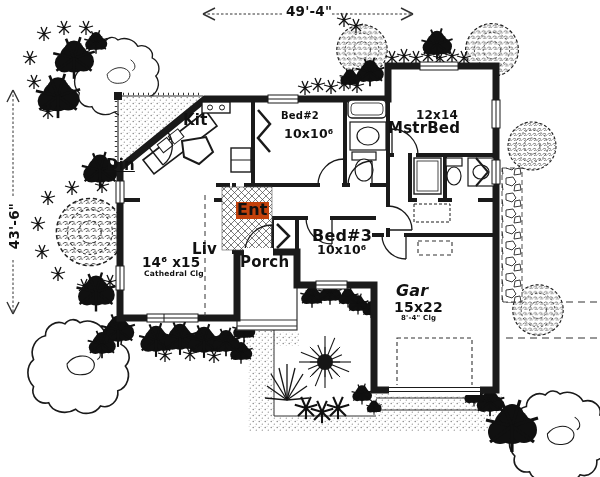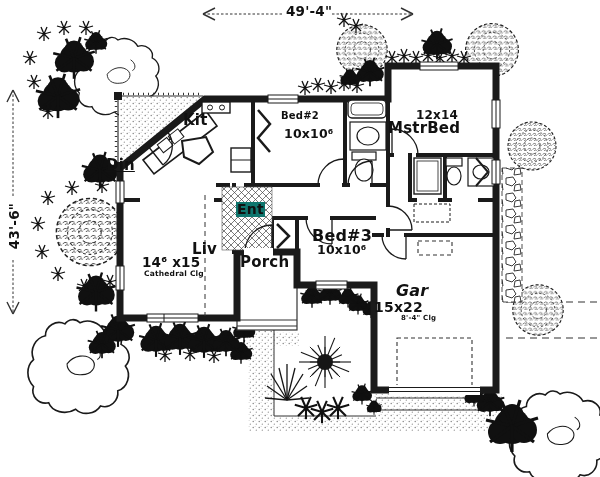--- a/index.html
+++ b/index.html
@@ -396,23 +396,23 @@
 <div class="lbl" style="left:281px;top:111px;font-size:10px;">Bed#2</div>
 <div class="lbl" style="left:284px;top:127px;font-size:12.5px;font-weight:600;">10x10⁶</div>
 
 <div class="lbl" style="left:388px;top:92px;font-size:15px;margin-top:29px;">MstrBed</div>
 <div class="lbl" style="left:416px;top:109px;font-size:12px;font-weight:600;">12x14</div>
 
 <div class="lbl" style="left:192px;top:242px;font-size:15px;">Liv</div>
 <div class="lbl" style="left:142px;top:255px;font-size:13.5px;font-weight:600;text-align:center;">14⁶ x15</div>
 <div class="lbl small" style="left:144px;top:270px;font-size:7.5px;">Cathedral Clg</div>
 
-<div class="lbl" style="left:236px;top:202px;font-size:14px;background:#0f766e;padding:0 1px;">Ent</div>
+<div class="lbl" style="left:236px;top:202px;font-size:16px;background:#c2410c;padding:0 1px;">Ent</div>
 <div class="lbl" style="left:240px;top:255px;font-size:15px;">Porch</div>
 
 <div class="lbl" style="left:312px;top:228px;font-size:16px;">Bed#3</div>
 <div class="lbl" style="left:317px;top:243px;font-size:12.5px;font-weight:600;">10x10⁶</div>
 
 <div class="lbl" style="left:396px;top:283px;font-size:16px;font-style:italic;">Gar</div>
-<div class="lbl" style="left:374px;top:300px;font-size:14px;font-weight:600;">15x22</div>
+<div class="lbl" style="left:394px;top:300px;font-size:14px;font-weight:600;">15x22</div>
 <div class="lbl small" style="left:401px;top:315px;font-size:7px;">8'-4" Clg</div>
 
 </div>
 
 </body></html>

